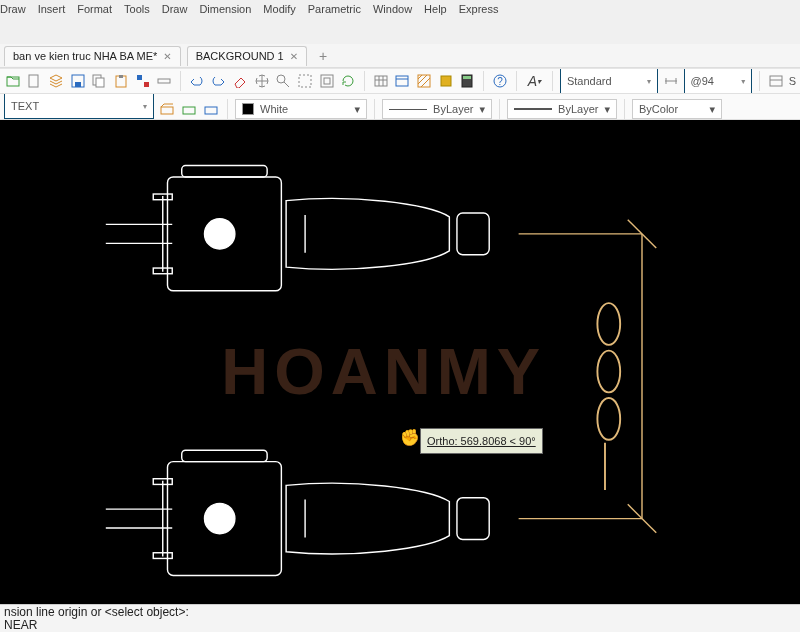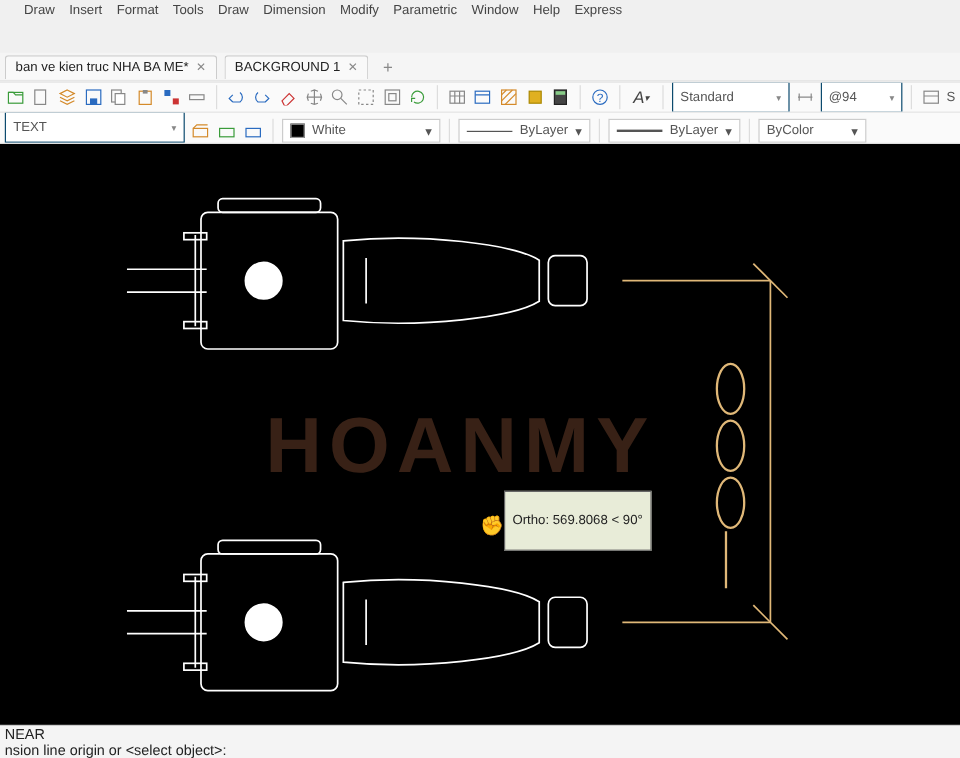--- a/index.html
+++ b/index.html
@@ -15,21 +15,21 @@
     position: relative;
   }
 
   
   .menubar {
     display: flex;
     height: 18px;
     background: #f0f0f0;
     align-items: center;
     gap: 12px;
-    padding-left: 20px;
+    padding-left: 0;
     color: #444;
     font-size: 11px;
   }
   .menubar span { cursor: default; }
 
   
   .tabsbar {
     display: flex;
     align-items: center;
     height: 24px;
@@ -136,26 +136,27 @@
     transform: translate(-55%, -38%);
     font-size: 65px;
     font-weight: 700;
     color: rgba(200,120,80,0.28);
     letter-spacing: 6px;
     pointer-events: none;
     font-family: Arial, sans-serif;
   }
   .tooltip-ortho {
     position: absolute;
-    left: 420px; top: 289px;
+    left: 420px; top: 308px;
     background: #e8ecd8;
     border: 1px solid #666;
-    padding: 18px 6px;
+    padding: 6px 6px;
     font-size: 11px;
     color: #222;
+    text-decoration: underline;
   }
   .pan-cursor {
     position: absolute;
     left: 400px; top: 308px;
     font-size: 16px;
     color: #fff;
     pointer-events: none;
   }
 
   
@@ -458,15 +459,15 @@
       <ellipse cx="620" cy="315" rx="12" ry="22"></ellipse>
       <line x1="616" y1="340" x2="616" y2="390"></line>
     </g>
   </svg>
   <span class="watermark">HOANMY</span>
   <div class="tooltip-ortho">Ortho: 569.8068 &lt; 90°</div>
   <span class="pan-cursor">✊</span>
 </div>
 
 <div class="cmdline">
+  <div class="line">nsion line origin or &lt;select object&gt;:</div>
   <div class="line">NEAR</div>
-  <div class="line">nsion line origin or &lt;select object&gt;:</div>
 </div>
 
 </body></html>

